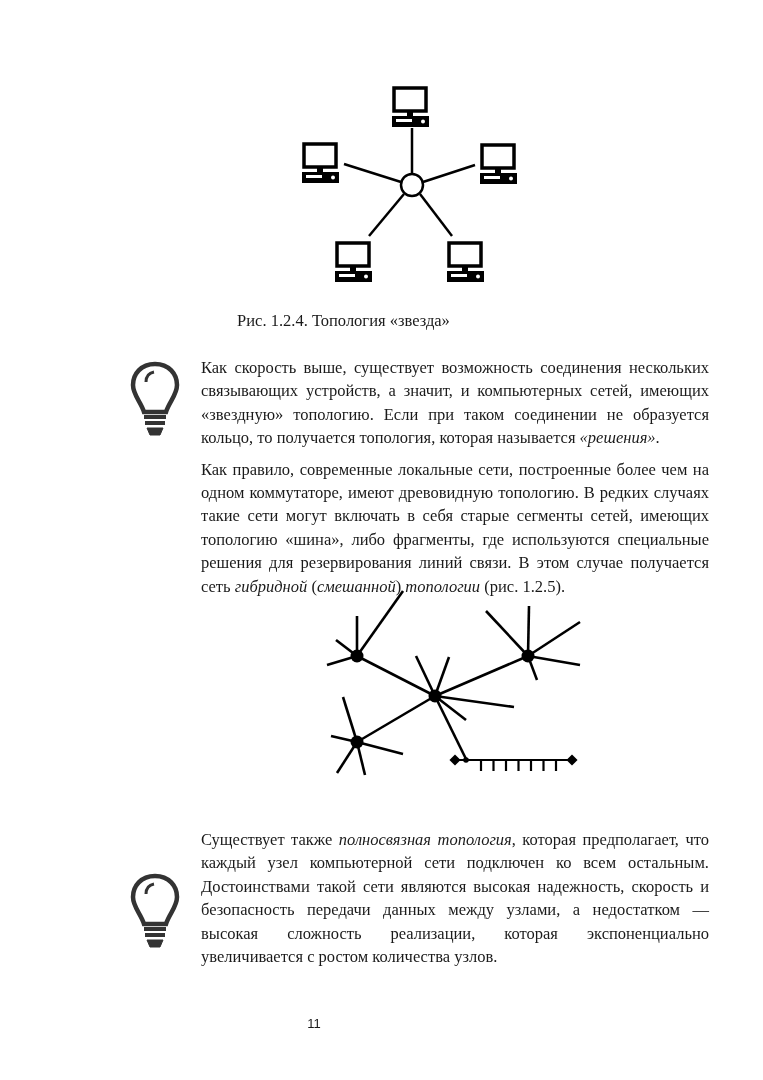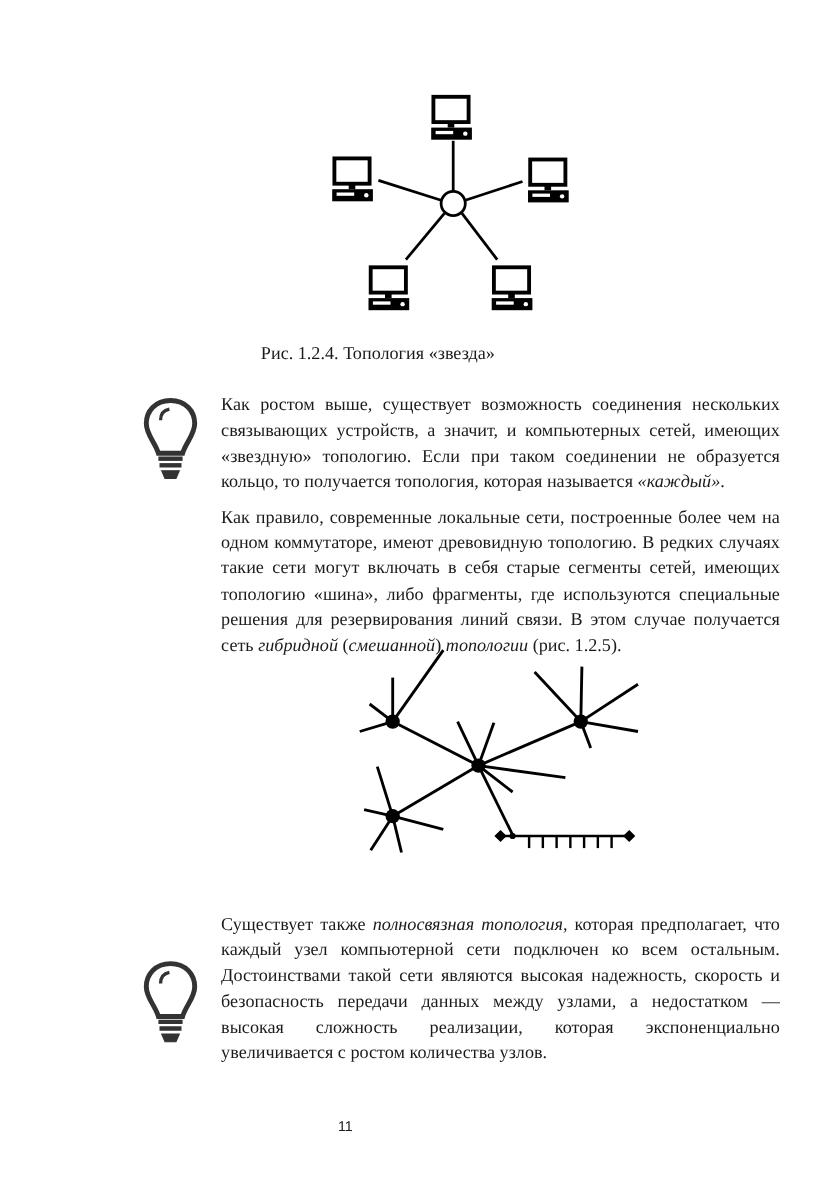--- a/index.html
+++ b/index.html
@@ -50,21 +50,21 @@
 
 <svg class="bulb" style="left:129px;top:360px" viewBox="0 0 52 80">
   <path d="M26 4 C12 4 4 14 4 25 C4 35 12 42 15 52 L37 52 C40 42 48 35 48 25 C48 14 40 4 26 4 Z" fill="none" stroke="#333" stroke-width="4.5" style="stroke:#333"></path>
   <path d="M17 22 C17 16 20 13 25 12" fill="none" stroke="#333" stroke-width="3" style="stroke:#333"></path>
   <line x1="15" y1="57" x2="37" y2="57" stroke-width="4" style="stroke:#333"></line>
   <line x1="16" y1="63" x2="36" y2="63" stroke-width="4" style="stroke:#333"></line>
   <path d="M18 68 L34 68 L31 75 L21 75 Z" fill="#333" style="stroke:#333" stroke-width="1"></path>
 </svg>
 
 <div class="para" style="top:356px">
-  <p><span>Как ростом выше, существует возможность соединения нескольких связывающих устройств, а значит, и компьютерных сетей, имеющих «звездную» топологию. Если при таком соединении не образуется кольцо, то получается топология, которая называется </span><em>«каждый»</em><span>.</span></p>
+  <p><span>Как скорость выше, существует возможность соединения нескольких связывающих устройств, а значит, и компьютерных сетей, имеющих «звездную» топологию. Если при таком соединении не образуется кольцо, то получается топология, которая называется </span><em>«решения»</em><span>.</span></p>
   <p><span>Как правило, современные локальные сети, построенные более чем на одном коммутаторе, имеют древовидную топологию. В редких случаях такие сети могут включать в себя старые сегменты сетей, имеющих топологию «шина», либо фрагменты, где используются специальные решения для резервирования линий связи. В этом случае получается сеть </span><em>гибридной</em><span> (</span><em>смешанной</em><span>) </span><em>топологии</em><span> (рис. 1.2.5).</span></p>
 </div>
 
 <svg class="abs" style="left:0;top:0" width="763" height="1080" viewBox="0 0 763 1080">
   <g stroke-width="2.6">
 
     <line x1="357" y1="656" x2="403" y2="591"></line>
     <line x1="357" y1="656" x2="357" y2="616"></line>
     <line x1="357" y1="656" x2="336" y2="640"></line>
     <line x1="357" y1="656" x2="327" y2="665"></line>

